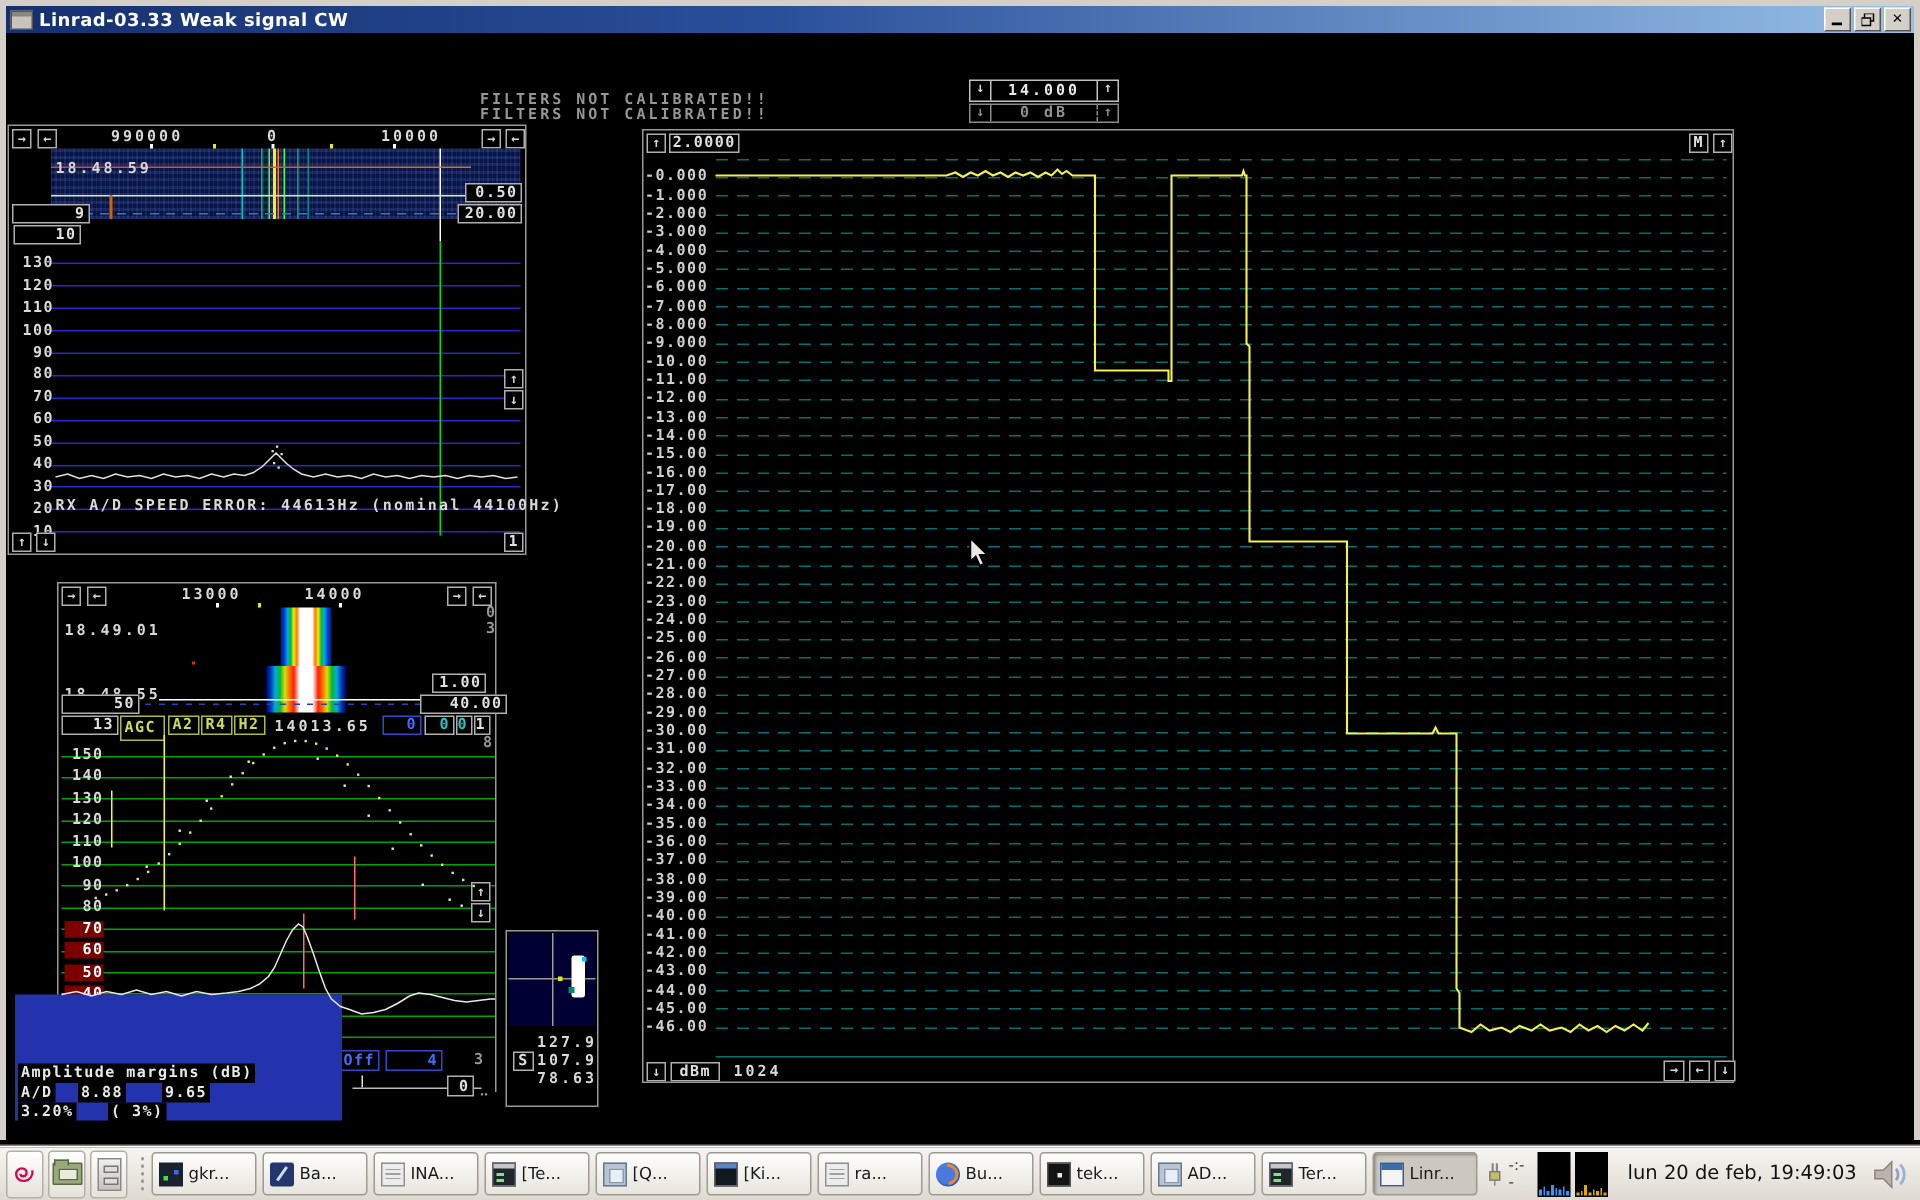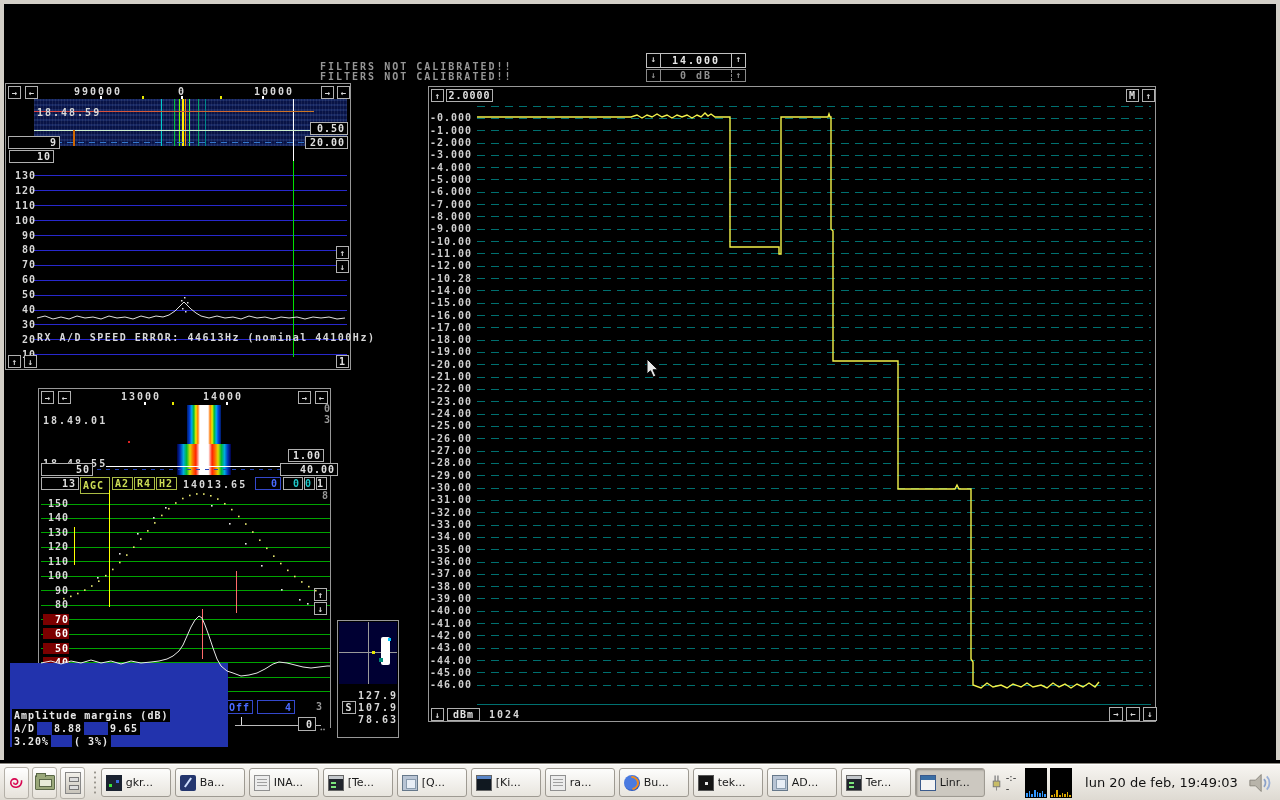--- a/index.html
+++ b/index.html
@@ -82,20 +82,38 @@
   .wfall-noise{position:absolute;background:
      repeating-linear-gradient(90deg,rgba(255,255,255,.07) 0 1px,transparent 1px 3px),
      repeating-linear-gradient(0deg,rgba(120,160,255,.10) 0 2px,rgba(0,0,40,.25) 2px 5px),#0b1950;}
 </style>
 </head>
 <body>
 
 <div id="screen">
 
   <div id="lwin">
+    <div id="titlebar">
+      <div class="appicon"></div>
+      <span id="title-text">Linrad-03.33 Weak signal CW</span>
+      <div class="tbtns">
+        <div class="tbtn">
+            <svg width="8" height="8">
+              <rect x="0" y="6" width="7" height="2" fill="#000"></rect>
+            </svg>
+          </div>
+        <div class="tbtn">
+            <svg width="9" height="9">
+              <rect x="2" y="0" width="6" height="5" fill="none" stroke="#000"></rect>
+              <rect x="0" y="3" width="6" height="5" fill="#d4d0c8" stroke="#000"></rect>
+            </svg>
+          </div>
+        <div class="tbtn">✕</div>
+      </div>
+    </div>
 
     <div id="client" style="position:absolute;left:0;top:28px;width:1272px;height:734px;background:#000;">
 
       <div class="lrtxt dim" style="left:316px;top:29px;">FILTERS NOT CALIBRATED!!</div>
       <div class="lrtxt dim" style="left:316px;top:39px;">FILTERS NOT CALIBRATED!!</div>
 
       <div style="position:absolute;left:642px;top:21px;width:100px;height:15px;border:1px solid #c0c0c0;display:flex;box-sizing:border-box;">
         <div style="width:13px;border-right:1px solid #c0c0c0;color:#d8d8d8;font:bold 9px monospace;text-align:center;">↓</div>
         <div style="flex:1;color:#e8e8e8;font:bold 10px 'DejaVu Sans Mono',monospace;letter-spacing:2px;text-align:center;line-height:13px;">14.000</div>
         <div style="width:13px;border-left:1px solid #c0c0c0;color:#d8d8d8;font:bold 9px monospace;text-align:center;">↑</div>
@@ -406,21 +424,21 @@
             <div style="position: absolute; left: 1px; top: 62.3px; width: 44px; height: 11px; color: rgb(207, 207, 207); font: bold 10px &quot;DejaVu Sans Mono&quot;, monospace; letter-spacing: 1px;">-3.000</div>
             <div style="position: absolute; left: 1px; top: 74.6px; width: 44px; height: 11px; color: rgb(207, 207, 207); font: bold 10px &quot;DejaVu Sans Mono&quot;, monospace; letter-spacing: 1px;">-4.000</div>
             <div style="position: absolute; left: 1px; top: 86.9px; width: 44px; height: 11px; color: rgb(207, 207, 207); font: bold 10px &quot;DejaVu Sans Mono&quot;, monospace; letter-spacing: 1px;">-5.000</div>
             <div style="position: absolute; left: 1px; top: 99.2px; width: 44px; height: 11px; color: rgb(207, 207, 207); font: bold 10px &quot;DejaVu Sans Mono&quot;, monospace; letter-spacing: 1px;">-6.000</div>
             <div style="position: absolute; left: 1px; top: 111.6px; width: 44px; height: 11px; color: rgb(207, 207, 207); font: bold 10px &quot;DejaVu Sans Mono&quot;, monospace; letter-spacing: 1px;">-7.000</div>
             <div style="position: absolute; left: 1px; top: 123.9px; width: 44px; height: 11px; color: rgb(207, 207, 207); font: bold 10px &quot;DejaVu Sans Mono&quot;, monospace; letter-spacing: 1px;">-8.000</div>
             <div style="position: absolute; left: 1px; top: 136.2px; width: 44px; height: 11px; color: rgb(207, 207, 207); font: bold 10px &quot;DejaVu Sans Mono&quot;, monospace; letter-spacing: 1px;">-9.000</div>
             <div style="position: absolute; left: 1px; top: 148.5px; width: 44px; height: 11px; color: rgb(207, 207, 207); font: bold 10px &quot;DejaVu Sans Mono&quot;, monospace; letter-spacing: 1px;">-10.00</div>
             <div style="position: absolute; left: 1px; top: 160.9px; width: 44px; height: 11px; color: rgb(207, 207, 207); font: bold 10px &quot;DejaVu Sans Mono&quot;, monospace; letter-spacing: 1px;">-11.00</div>
             <div style="position: absolute; left: 1px; top: 173.2px; width: 44px; height: 11px; color: rgb(207, 207, 207); font: bold 10px &quot;DejaVu Sans Mono&quot;, monospace; letter-spacing: 1px;">-12.00</div>
-            <div style="position: absolute; left: 1px; top: 185.5px; width: 44px; height: 11px; color: rgb(207, 207, 207); font: bold 10px &quot;DejaVu Sans Mono&quot;, monospace; letter-spacing: 1px;">-10.28</div>
+            <div style="position: absolute; left: 1px; top: 185.5px; width: 44px; height: 11px; color: rgb(207, 207, 207); font: bold 10px &quot;DejaVu Sans Mono&quot;, monospace; letter-spacing: 1px;">-13.00</div>
             <div style="position: absolute; left: 1px; top: 197.8px; width: 44px; height: 11px; color: rgb(207, 207, 207); font: bold 10px &quot;DejaVu Sans Mono&quot;, monospace; letter-spacing: 1px;">-14.00</div>
             <div style="position: absolute; left: 1px; top: 210.1px; width: 44px; height: 11px; color: rgb(207, 207, 207); font: bold 10px &quot;DejaVu Sans Mono&quot;, monospace; letter-spacing: 1px;">-15.00</div>
             <div style="position: absolute; left: 1px; top: 222.5px; width: 44px; height: 11px; color: rgb(207, 207, 207); font: bold 10px &quot;DejaVu Sans Mono&quot;, monospace; letter-spacing: 1px;">-16.00</div>
             <div style="position: absolute; left: 1px; top: 234.8px; width: 44px; height: 11px; color: rgb(207, 207, 207); font: bold 10px &quot;DejaVu Sans Mono&quot;, monospace; letter-spacing: 1px;">-17.00</div>
             <div style="position: absolute; left: 1px; top: 247.1px; width: 44px; height: 11px; color: rgb(207, 207, 207); font: bold 10px &quot;DejaVu Sans Mono&quot;, monospace; letter-spacing: 1px;">-18.00</div>
             <div style="position: absolute; left: 1px; top: 259.4px; width: 44px; height: 11px; color: rgb(207, 207, 207); font: bold 10px &quot;DejaVu Sans Mono&quot;, monospace; letter-spacing: 1px;">-19.00</div>
             <div style="position: absolute; left: 1px; top: 271.8px; width: 44px; height: 11px; color: rgb(207, 207, 207); font: bold 10px &quot;DejaVu Sans Mono&quot;, monospace; letter-spacing: 1px;">-20.00</div>
             <div style="position: absolute; left: 1px; top: 284.1px; width: 44px; height: 11px; color: rgb(207, 207, 207); font: bold 10px &quot;DejaVu Sans Mono&quot;, monospace; letter-spacing: 1px;">-21.00</div>
             <div style="position: absolute; left: 1px; top: 296.4px; width: 44px; height: 11px; color: rgb(207, 207, 207); font: bold 10px &quot;DejaVu Sans Mono&quot;, monospace; letter-spacing: 1px;">-22.00</div>
             <div style="position: absolute; left: 1px; top: 308.7px; width: 44px; height: 11px; color: rgb(207, 207, 207); font: bold 10px &quot;DejaVu Sans Mono&quot;, monospace; letter-spacing: 1px;">-23.00</div>

